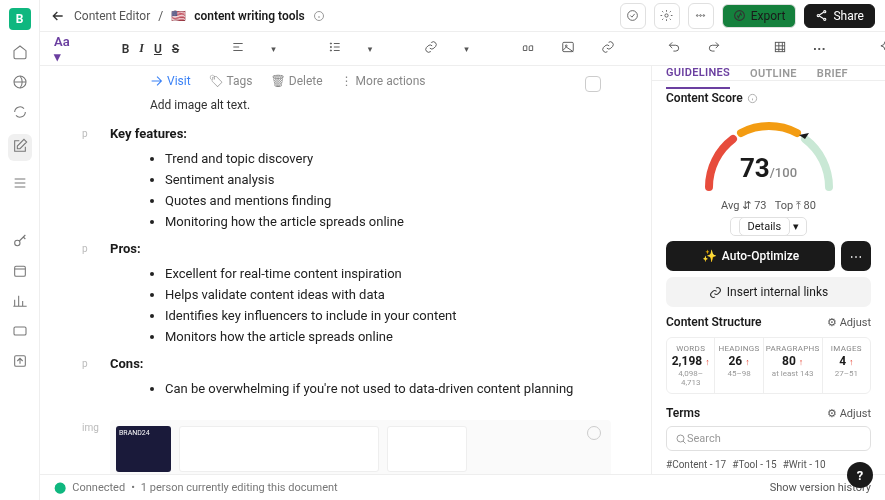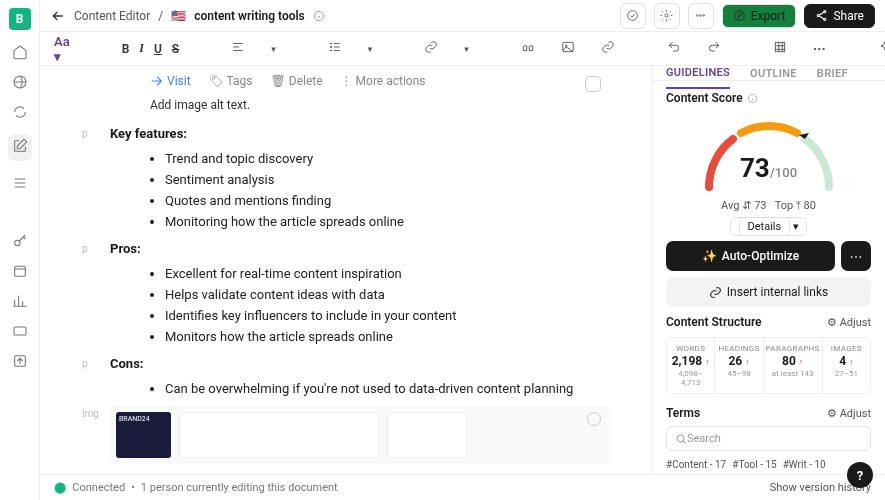--- a/index.html
+++ b/index.html
@@ -265,21 +265,21 @@
           <li>Helps validate content ideas with data</li>
           <li>Identifies key influencers to include in your content</li>
           <li>Monitors how the article spreads online</li>
         </ul>
 
         <div class="block" style="margin-top:12px"><span class="tag">p</span><span class="h"><span>Cons</span>:</span></div>
         <ul class="ul">
           <li>Can be overwhelming if you're not used to data-driven content planning</li>
         </ul>
 
-        <div class="block" style="margin-top:10px">
+        <div class="block" style="margin-top:24px">
             <span class="tag">img</span>
           <div class="imgph">
             <div class="sshot">
                 <div class="brand">BRAND24</div>
               </div>
             <div class="sshot2"></div>
             <div class="sshot2" style="width:80px"></div>
             <div style="position:absolute;right:10px;top:6px;width:14px;height:14px;border:1px solid #ccc;border-radius:50%"></div>
           </div>
         </div>

